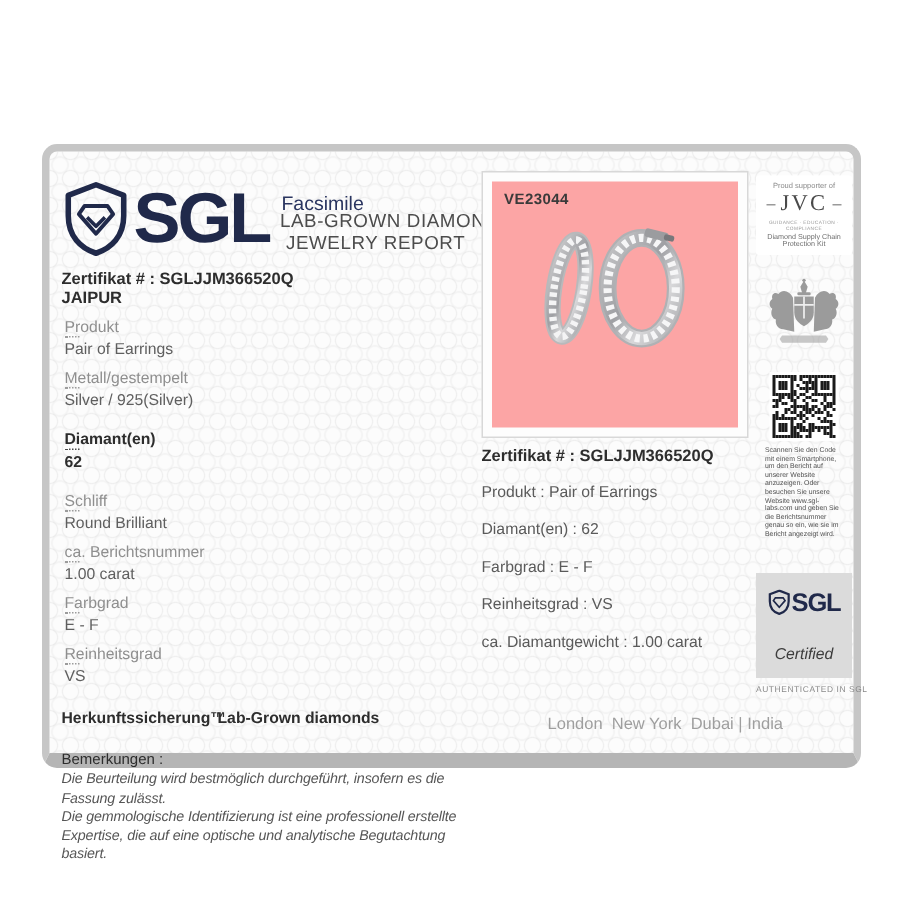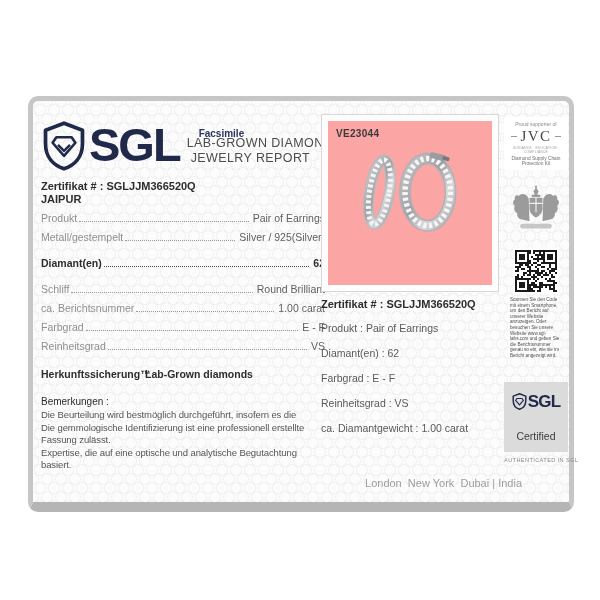--- a/index.html
+++ b/index.html
@@ -11,38 +11,38 @@
       radial-gradient(circle, rgba(0,0,0,0) 4.6px, rgba(0,0,0,0.05) 5.4px, rgba(0,0,0,0) 6.2px),
       radial-gradient(circle, rgba(0,0,0,0) 4.6px, rgba(0,0,0,0.05) 5.4px, rgba(0,0,0,0) 6.2px);
     background-size:14px 18px, 14px 18px;
     background-position:0 0, 7px 9px;}
   
   .left-col{position:absolute;left:8px;top:20px;width:284px;}
   .brand-row{display:flex;align-items:flex-start;}
   .brand-shield{width:46px;height:50px;flex:0 0 auto;}
   .brand-name{font-size:47px;font-weight:bold;color:#20294a;letter-spacing:-2px;line-height:48px;margin-left:2px;}
   .title-block{margin-left:7px;margin-top:7px;}
-  .facsimile{font-size:10px;font-weight:bold;color:#2a3560;margin-bottom:-3px;margin-left:12px;}
+  .facsimile{font-size:13px;font-weight:normal;color:#2a3560;margin-bottom:-3px;margin-left:1px;}
   .title1,.title2{font-size:12.5px;color:#4c4c4c;letter-spacing:.4px;line-height:15px;white-space:nowrap;}
   .title2{margin-left:4px;}
   .cert-line{margin-top:9px;font-size:11px;font-weight:bold;color:#2d2d2d;}
   .city{font-size:11px;font-weight:bold;color:#2d2d2d;margin-top:1px;}
-  .srow{display:flex;align-items:baseline;font-size:10.5px;color:#8f8f8f;margin-top:7px;}
+  .srow{display:flex;align-items:baseline;font-size:10.5px;color:#8f8f8f;margin-top:7px;flex-direction:column;}
   .srow .lab{white-space:nowrap;}
   .srow .leader{flex:1;border-bottom:1.5px dotted #9c9c9c;margin:0 4px 2px 2px;min-width:10px;}
   .srow .val{white-space:nowrap;color:#5f5f5f;max-width:150px;}
   .srow.b{font-weight:bold;}
   .srow.b .lab,.srow.b .val{color:#2d2d2d;}
   .srow.b .leader{border-bottom-color:#4a4a4a;}
   .srow.gap{margin-top:14px;}
   .origin-row{margin-top:16px;font-size:10.5px;font-weight:bold;color:#2d2d2d;display:flex;}
   .origin-row .olab{width:104px;flex:0 0 auto;}
   .remarks{margin-top:16px;}
   .remarks-title{font-size:10px;font-weight:normal;color:#2d2d2d;margin-bottom:2px;}
-  .rline{font-size:9.5px;color:#555;line-height:12.5px;letter-spacing:-.1px;white-space:nowrap;}
+  .rline{font-size:9.5px;color:#555;line-height:12.5px;letter-spacing:-.1px;white-space:nowrap;font-style:italic;}
   
   .photo{position:absolute;left:288px;top:13px;width:178px;height:178px;box-sizing:border-box;
     background:#fdfdfd;border:1px solid #d8d8d8;padding:6px;}
   .photo-inner{width:100%;height:100%;background:#fca5a5;position:relative;}
   .photo-ref{position:absolute;left:8px;top:7px;font-size:10px;font-weight:bold;color:#3a3a3a;letter-spacing:.3px;}
   .earrings{position:absolute;left:0;top:0;width:100%;height:100%;}
   
   .mid-text{position:absolute;left:288px;top:197px;width:200px;}
   .mid-cert{font-size:11px;font-weight:bold;color:#2d2d2d;margin-bottom:12px;}
   .mrow{font-size:10.5px;color:#5a5a5a;margin-bottom:13px;}
@@ -55,21 +55,21 @@
   .jvc-dash{width:6px;border-top:1px solid #9a9a9a;}
   .jvc-tag{font-size:3.2px;color:#9a9a9a;letter-spacing:.3px;margin-top:1px;}
   .jvc-kit{font-size:4.8px;color:#6f6f6f;margin-top:2px;}
   .crest{width:52px;height:52px;margin:13px auto 0;display:block;}
   .qr{width:46px;height:46px;margin:13px auto 0;display:block;background:#fff;}
   .qr-caption{font-size:4.6px;line-height:5.6px;color:#4f4f4f;text-align:left;margin:3px 6px 0;}
   .badge{width:64px;height:70px;background:#dbdbdb;margin-top:23px;display:flex;flex-direction:column;align-items:center;justify-content:center;}
   .badge-logo-row{display:flex;align-items:center;}
   .badge-shield{width:15px;height:17px;}
   .badge-brand{font-size:17px;font-weight:bold;color:#20294a;letter-spacing:-.8px;margin-left:1px;}
-  .badge-label{font-size:10.5px;color:#3d3d3d;margin-top:18px;}
+  .badge-label{font-size:10.5px;color:#3d3d3d;margin-top:18px;font-style:italic;}
   .auth{font-size:5.6px;color:#8a8a8a;letter-spacing:.4px;margin-top:5px;white-space:nowrap;}
   
   .footer-cities{position:absolute;right:47px;top:376px;font-size:11px;color:#9e9e9e;white-space:pre;}
 </style>
 </head>
 <body>
 
 <div class="card">
 
   <div class="left-col">
@@ -126,22 +126,22 @@
         </div>
       </div>
     <div class="origin-row">
       <span class="olab">Herkunftssicherung™</span>
       <span>Lab-Grown diamonds</span>
     </div>
     <div class="remarks">
       <div class="remarks-title">Bemerkungen :</div>
       <div id="remarks-lines">
           <div class="rline">Die Beurteilung wird bestmöglich durchgeführt, insofern es die</div>
+          <div class="rline">Fassung zulässt.</div>
           <div class="rline">Die gemmologische Identifizierung ist eine professionell erstellte</div>
-          <div class="rline">Fassung zulässt.</div>
           <div class="rline">Expertise, die auf eine optische und analytische Begutachtung</div>
           <div class="rline">basiert.</div>
         </div>
     </div>
   </div>
 
   <div class="photo">
     <div class="photo-inner">
       <svg class="earrings" viewBox="0 0 166 166">
         <defs>

